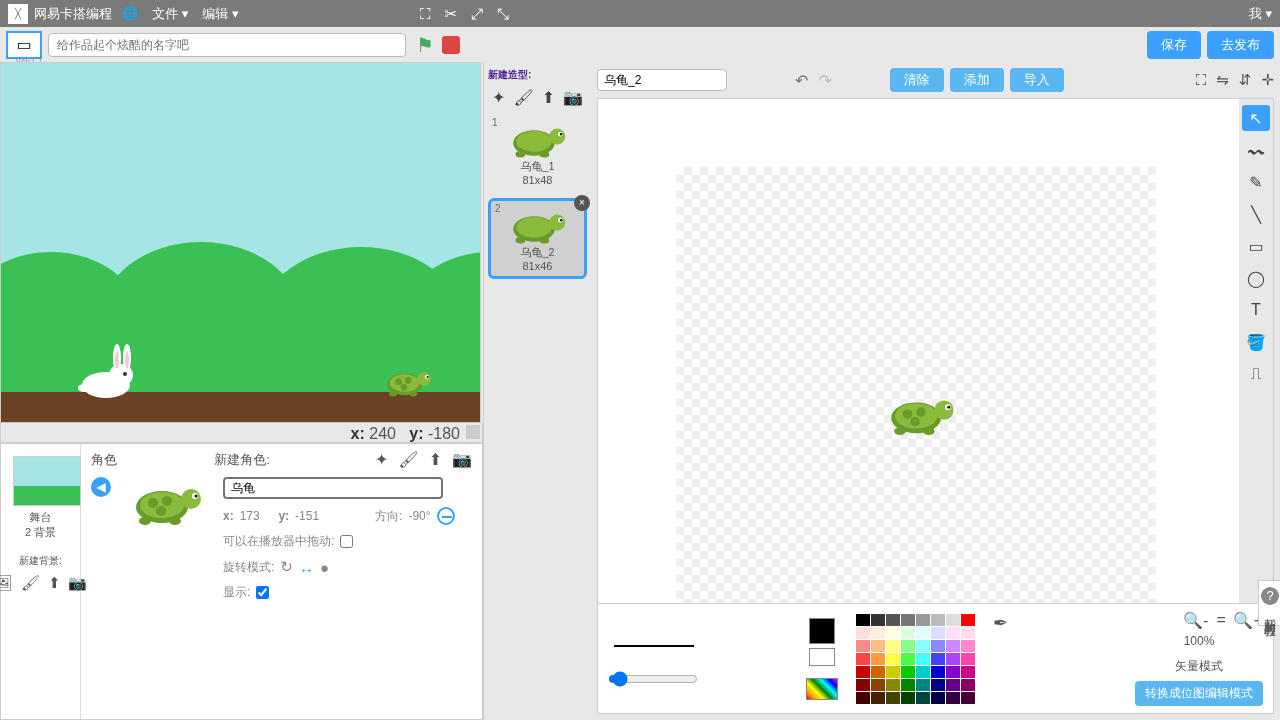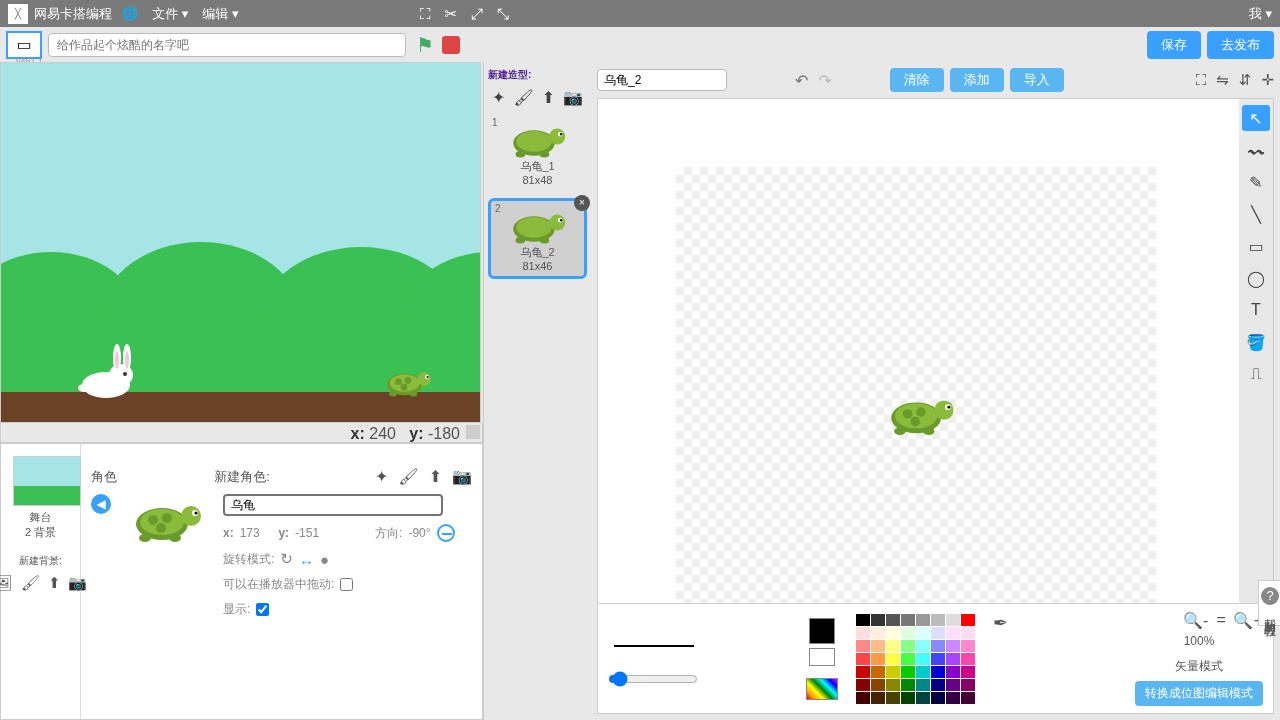--- a/index.html
+++ b/index.html
@@ -29,21 +29,21 @@
 .ground { position:absolute; bottom:0; left:0; width:100%; height:30px; background:#6b4226; }
 .rabbit { position:absolute; bottom:20px; left:70px; font-size:10px; }
 .rabbit svg { width:70px; height:60px; }
 .stage-turtle { position:absolute; bottom:24px; left:380px; }
 .coords { height:20px; background:#e8e8e8; text-align:right; padding:2px 22px; font-size:16px; color:#555; border:1px solid #ccc; border-top:none; position:relative;}
 .coords b { color:#333; }
 .coords .sc-handle{position:absolute; right:2px; top:2px; width:14px; height:14px; background:#ccc;}
 .sprite-panel { flex:1; border:1px solid #ccc; background:#fff; display:flex; }
 .sp-left { width:80px; border-right:1px solid #ddd; padding:12px; text-align:center; font-size:11px; color:#555; }
 .sp-left .stage-thumb { width:68px; height:50px; background:linear-gradient(#a5e5e5 60%,#3bc153 60%); border:1px solid #ccc; margin-bottom:4px; }
-.sp-right { flex:1; padding:6px 10px;margin-top:17px; }
+.sp-right { flex:1; padding:6px 10px; }
 .sp-header { display:flex; align-items:center; font-size:13px; color:#555; margin-bottom:8px; }
 .sp-header .icons { margin-left:auto; display:flex; gap:10px; font-size:16px; color:#555; }
 .sp-body { display:flex; gap:16px; }
 .sp-arrow { width:20px; height:20px; background:#39a0ff; border-radius:50%; color:#fff; display:flex; align-items:center; justify-content:center; font-size:12px; align-self:flex-start; }
 .sp-turtle { width:80px; }
 .sp-form { flex:1; font-size:12px; color:#888; }
 .sp-form input[type=text] { width:220px; height:22px; border:2px solid #737373; border-radius:4px; padding:0 6px; margin-bottom:8px; font-size:12px; }
 .sp-form .line { margin-bottom:8px; display:flex; align-items:center; gap:6px;}
 .sp-form .dir-ic { width:18px;height:18px;border:2px solid #39a0ff;border-radius:50%;display:inline-block;position:relative;}
 .sp-form .dir-ic::after{content:"";position:absolute;width:10px;height:2px;background:#39a0ff;top:7px;left:3px;}
@@ -210,28 +210,28 @@
           <div class="sp-form">
             <input type="text" value="乌龟" style="">
             <div class="line">
               <b>x:</b><span>173</span>&nbsp;&nbsp;
               <b>y:</b><span>-151</span>
               <span style="margin-left:50px">方向:</span>
               <span>-90°</span>
               <span class="dir-ic"></span>
             </div>
             <div class="line">
+              <span>可以在播放器中拖动:</span>
+              <input type="checkbox" style="">
+            </div>
+            <div class="line">
               <span>旋转模式:</span>
               <span class="rot-ic">↻</span>
               <span class="rot-ic" style="color:#39a0ff">↔</span>
               <span class="rot-ic">●</span>
-            </div>
-            <div class="line">
-              <span>可以在播放器中拖动:</span>
-              <input type="checkbox" style="">
             </div>
             <div class="line">
               <span>显示:</span>
               <input type="checkbox" checked="" style="">
             </div>
           </div>
         </div>
       </div>
     </div>
   </div>

